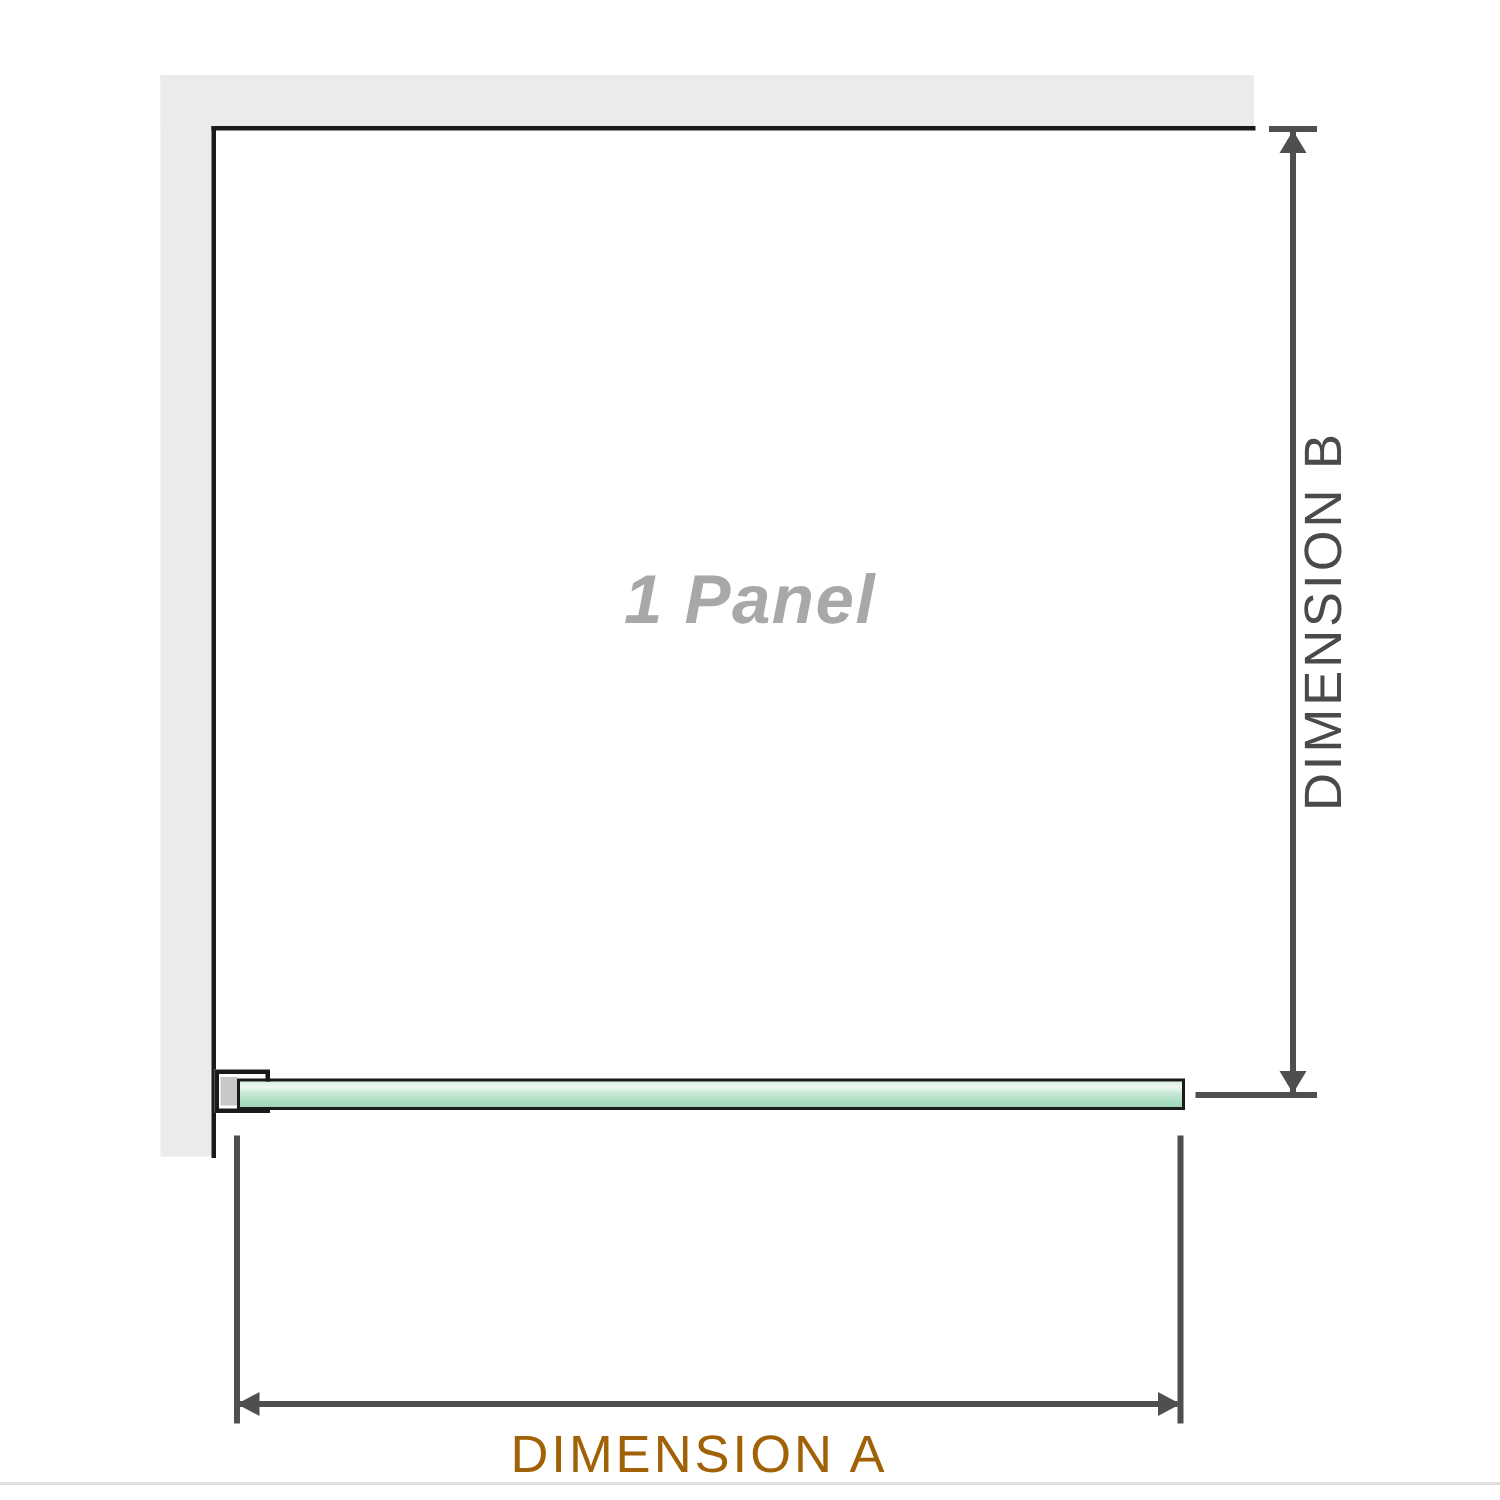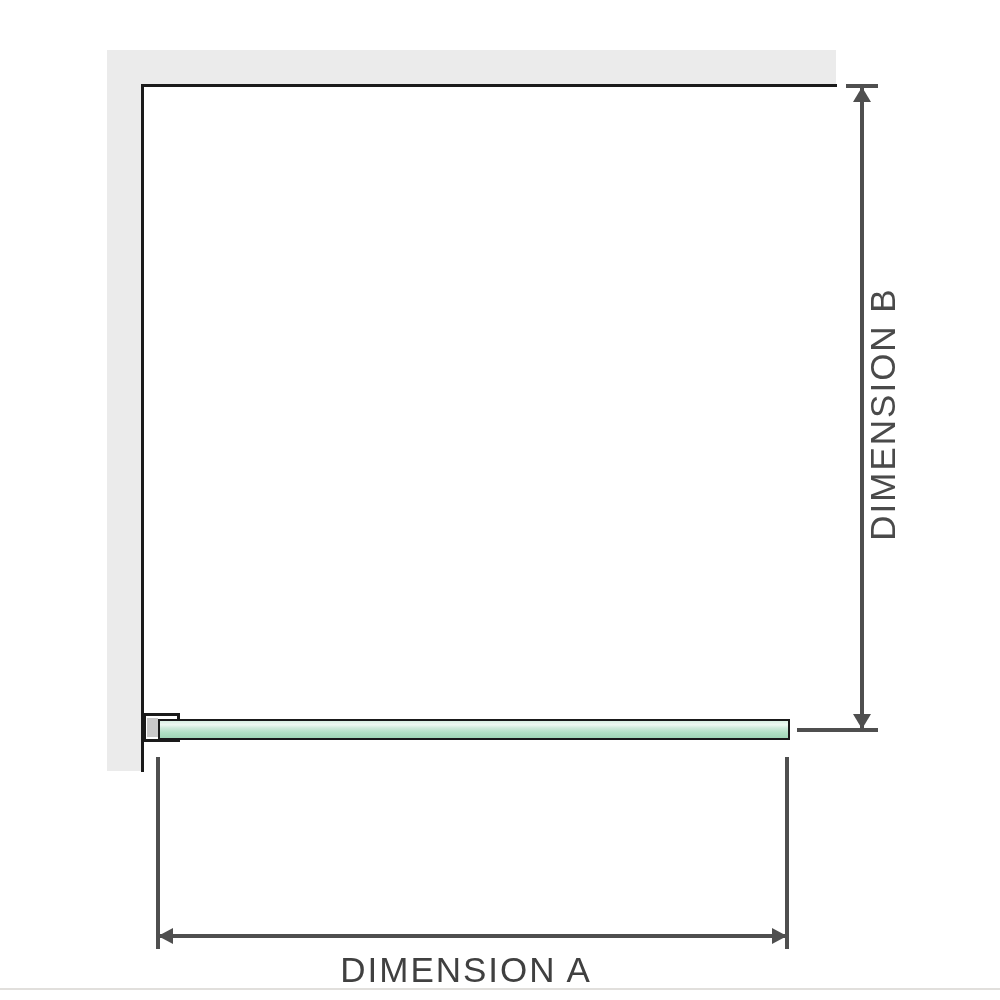--- a/index.html
+++ b/index.html
@@ -130,40 +130,41 @@
     border-top: 8px solid transparent;
     border-bottom: 8px solid transparent;
     border-left: 15px solid #4f4f4f;
   }
   .dima-label {
     left: 266px; top: 950px; width: 400px; height: 40px;
     line-height: 40px;
     text-align: center;
     font-size: 35px;
     letter-spacing: 2px;
-    color: #404040;
+    color: #a16207;
     white-space: nowrap;
   }
 
   
   .bottom-hairline {
     left: 0; top: 988px; width: 1000px; height: 2px;
     background: #e1dfdc;
   }
 </style>
 </head>
 <body>
 
 <div class="canvas">
 
   <div class="abs wall-top"></div>
   <div class="abs wall-left"></div>
   <div class="abs face-line-top"></div>
   <div class="abs face-line-left"></div>
 
+  <div class="abs panel-label">1 Panel</div>
 
   <div class="abs bracket-outer"></div>
   <div class="abs bracket-inner"></div>
   <div class="abs glass-panel"></div>
 
   <div class="abs dimb-cap-top"></div>
   <div class="abs dimb-cap-bottom"></div>
   <div class="abs dimb-line"></div>
   <div class="abs dimb-arrow-up"></div>
   <div class="abs dimb-arrow-down"></div>

